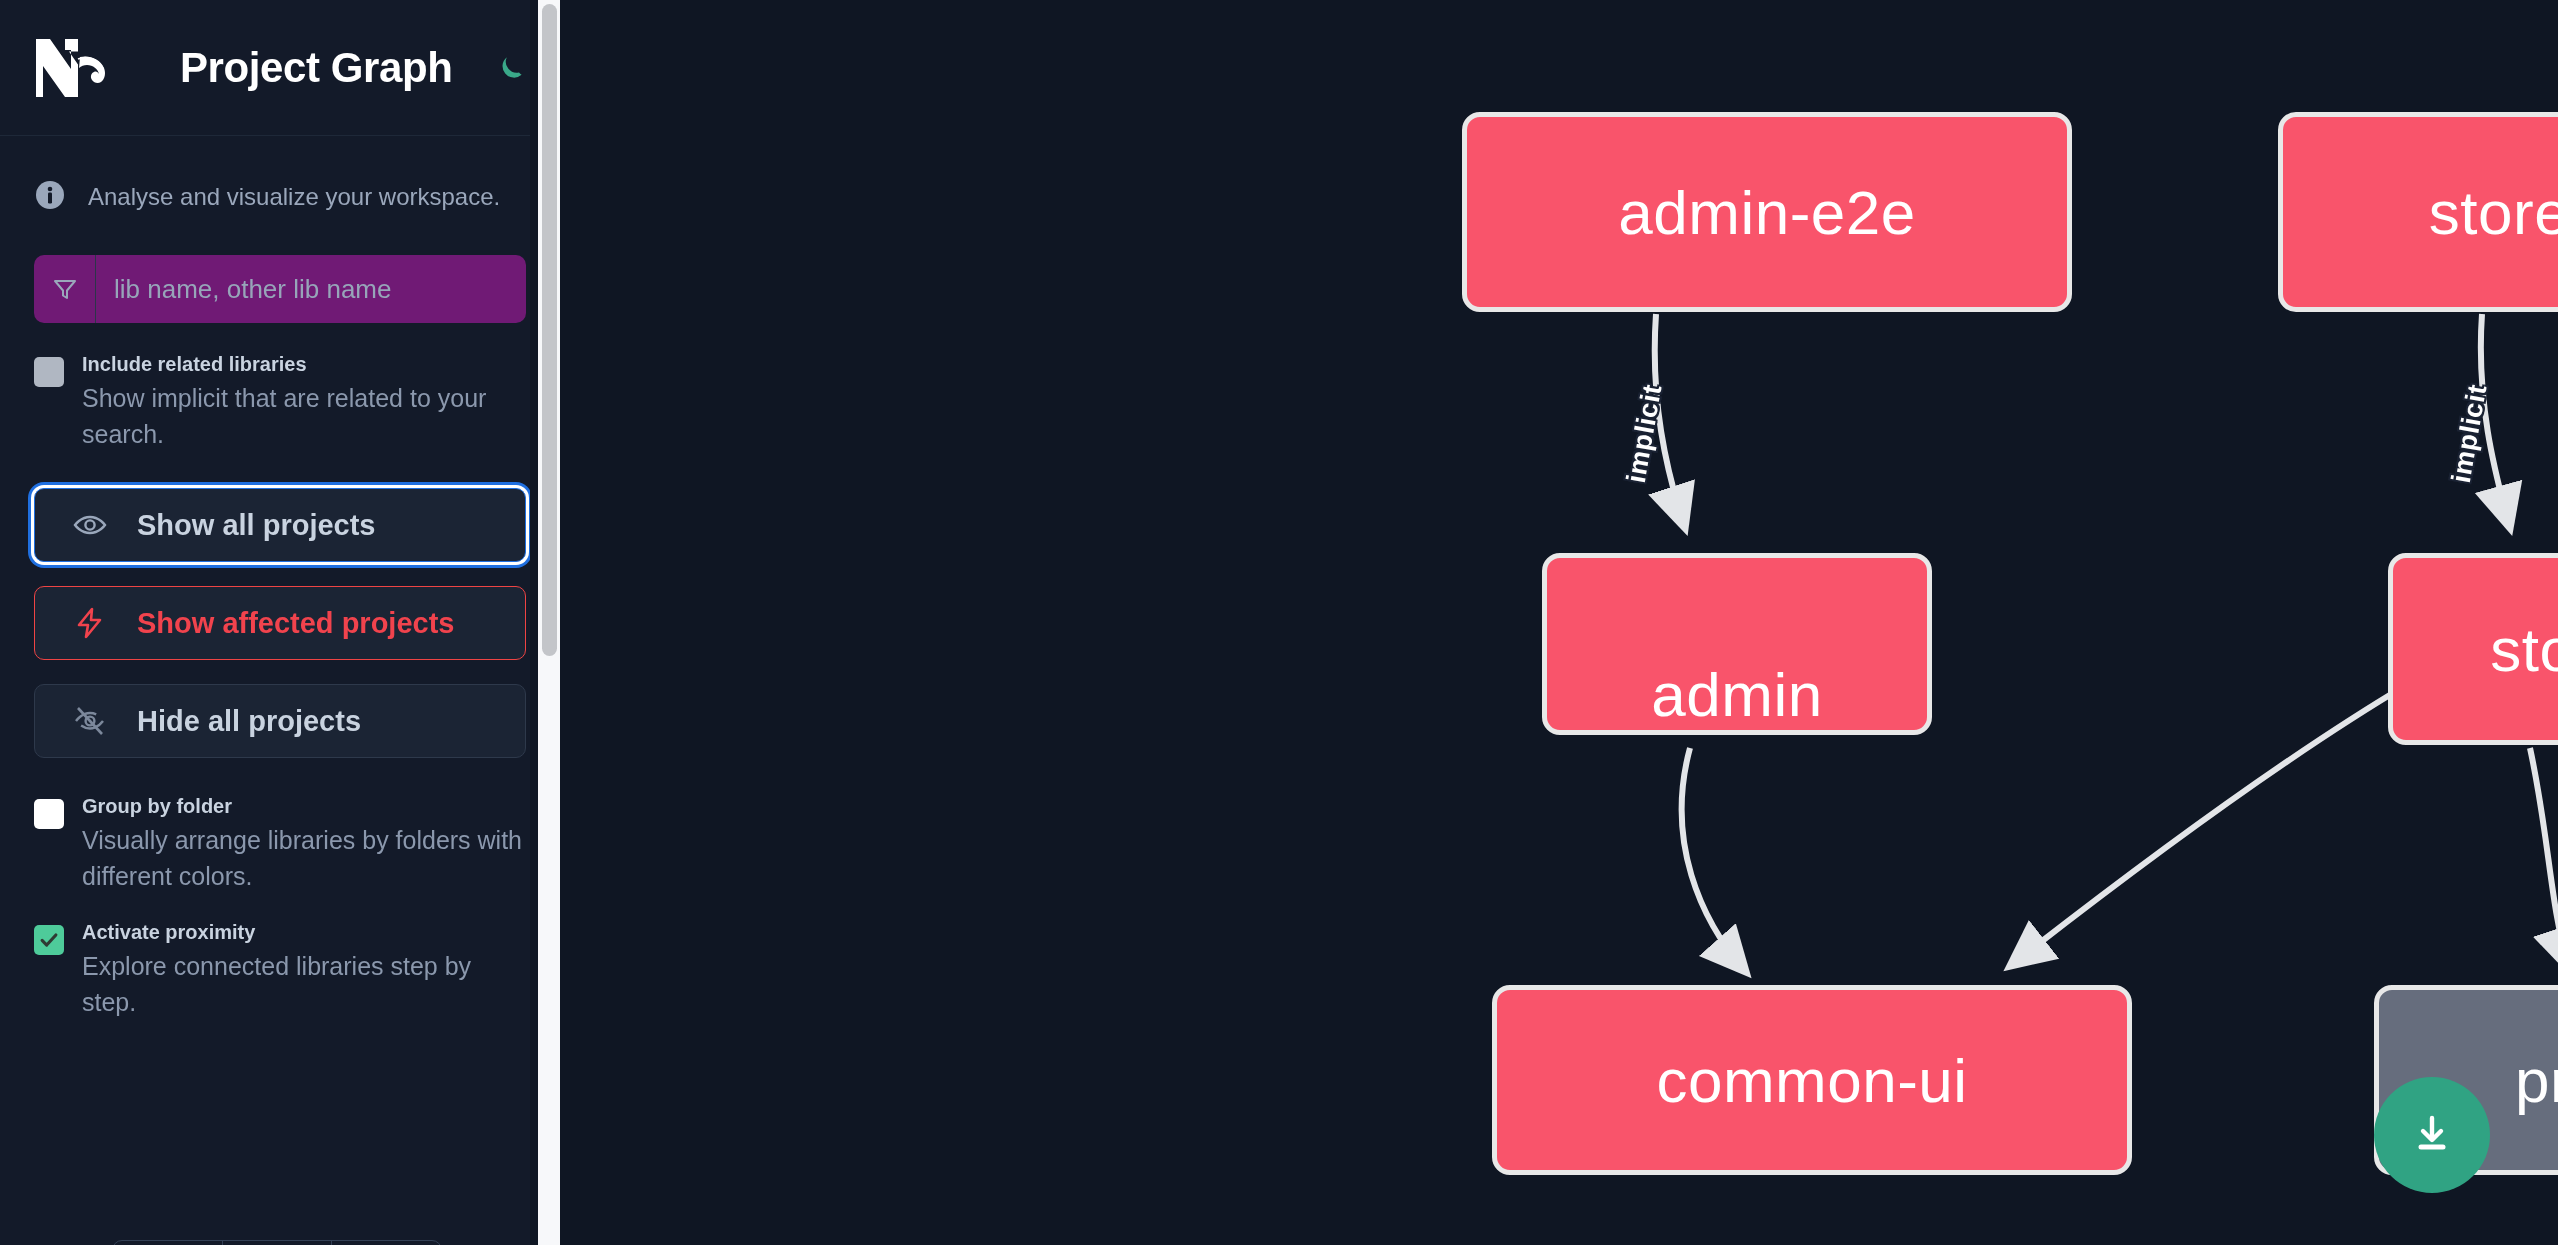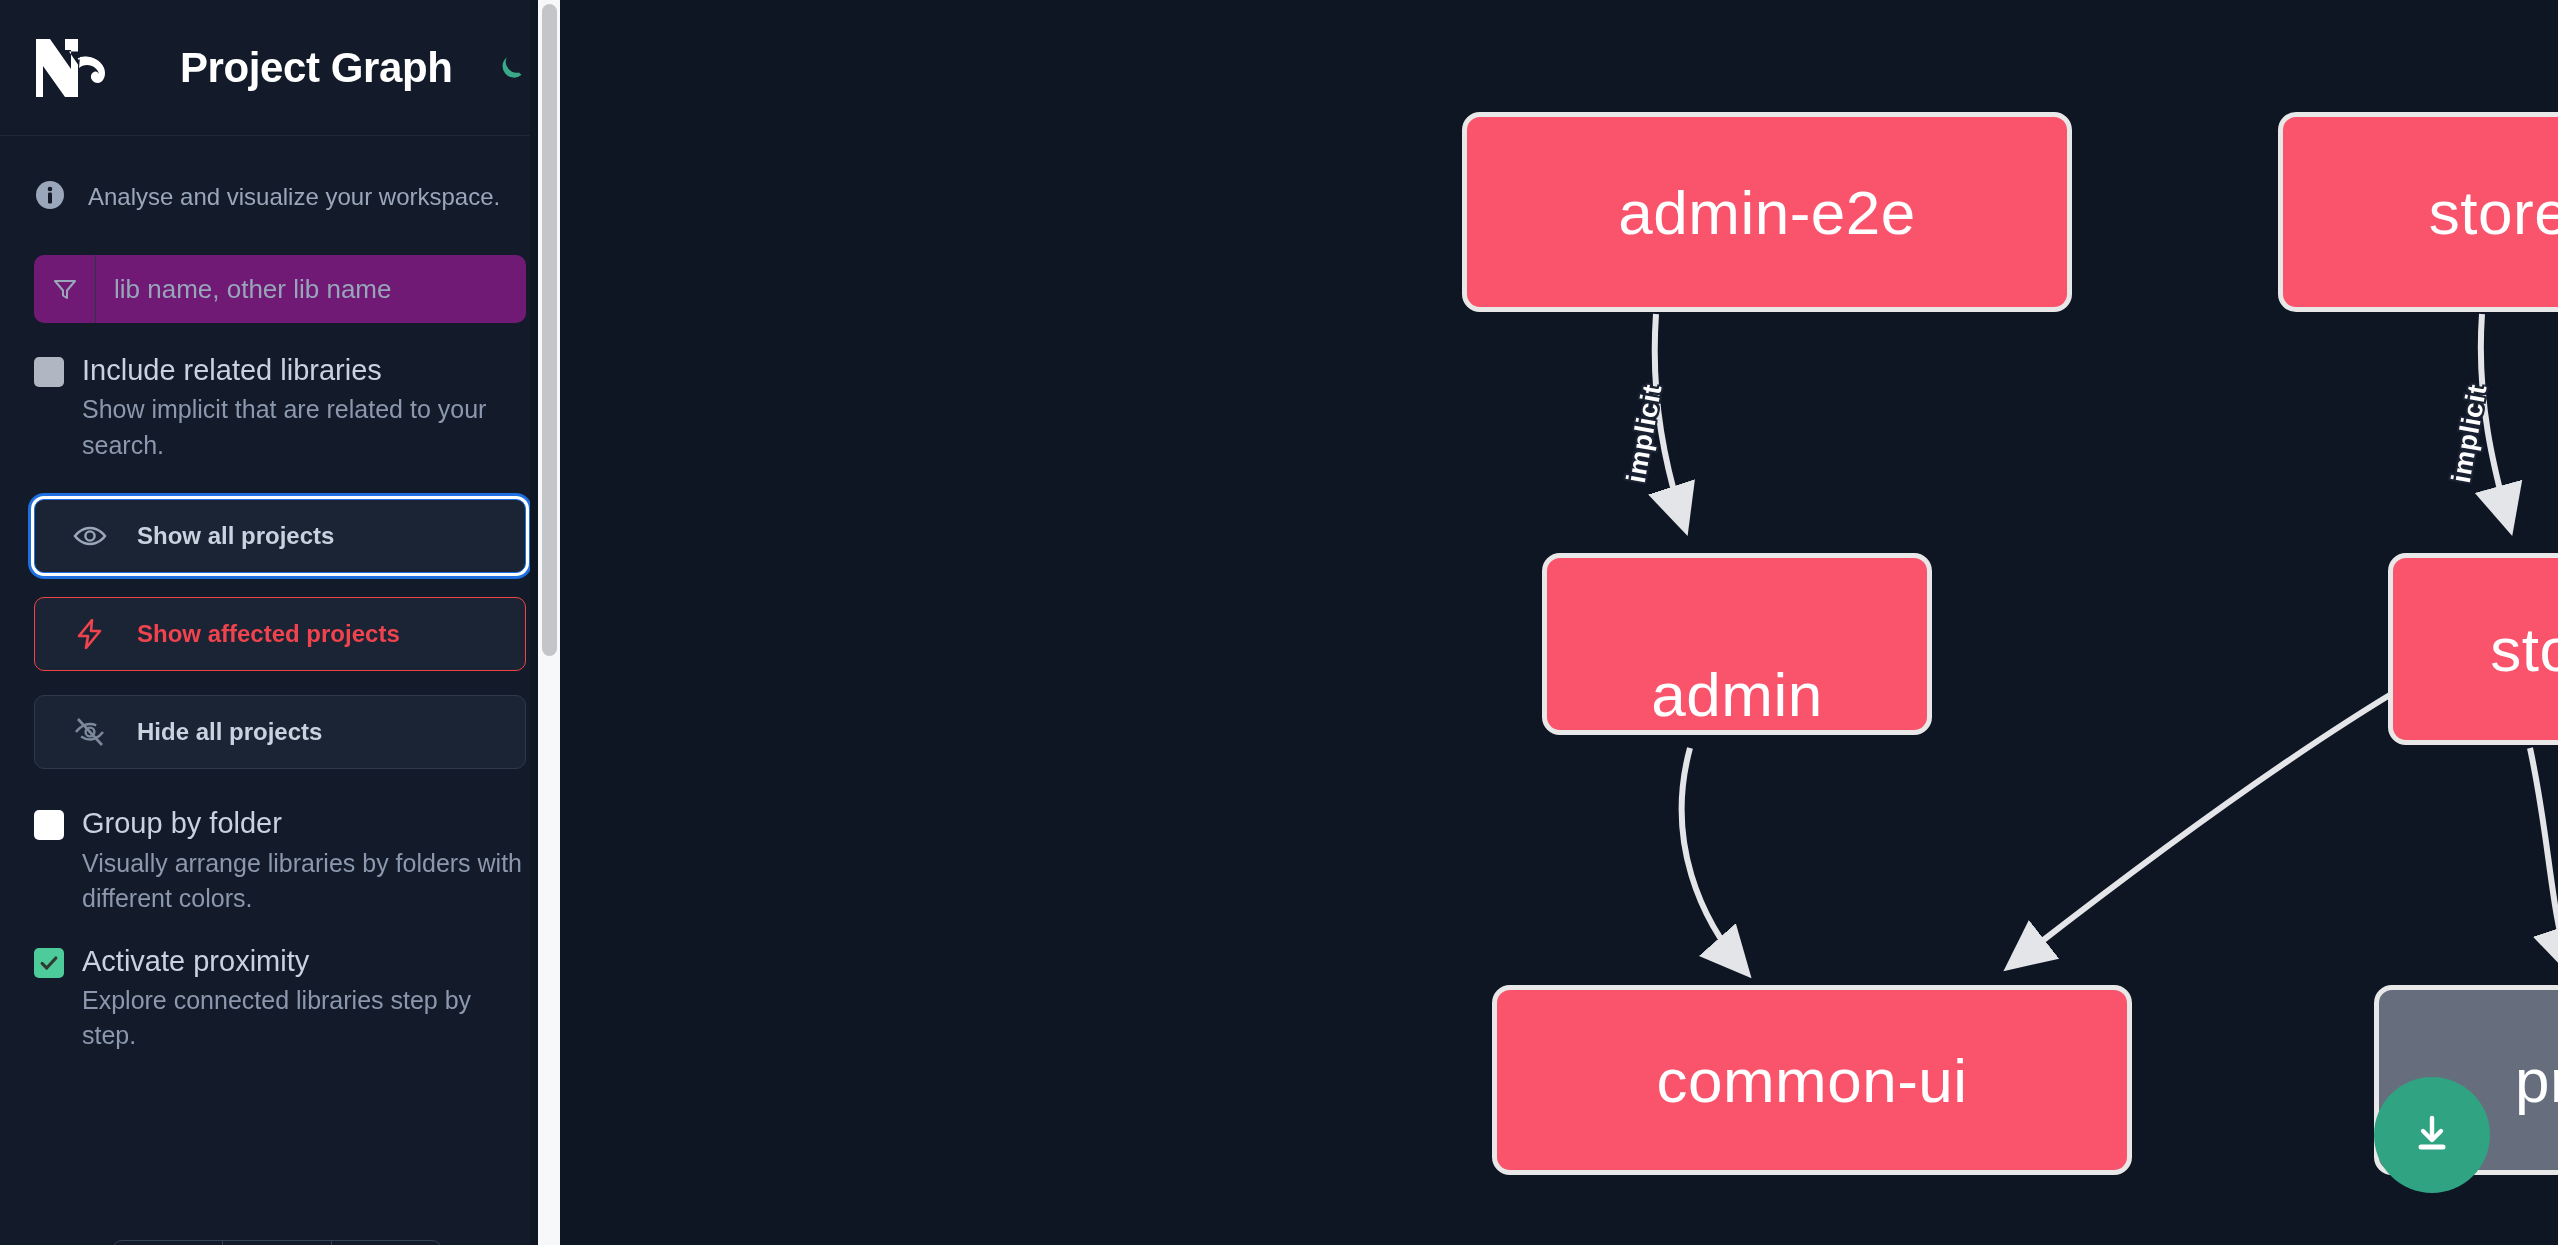--- a/index.html
+++ b/index.html
@@ -86,22 +86,22 @@
     margin-top: 5px;
     display: flex; align-items: center; justify-content: center;
     cursor: pointer;
   }
   .cb.grey { background: #b0b7c2; }
   .cb.white { background: #ffffff; }
   .cb.green { background: #4ecb9a; }
   .cb-body { flex: 1; }
   .cb-label {
     color: #c9d3e0;
-    font-size: 29px;
-    font-weight: 400;
+    font-size: 20px;
+    font-weight: 700;
     line-height: 1.25;
   }
   .cb-desc {
     color: #8b98ad;
     font-size: 25px;
     line-height: 1.42;
     margin-top: 4px;
     max-width: 452px;
   }
 
@@ -110,21 +110,21 @@
     position: relative;
     height: 74px;
     border-radius: 10px;
     background: #1b2434;
     display: flex; align-items: center;
     padding-left: 36px;
     gap: 28px;
     cursor: pointer;
     border: 1px solid transparent;
   }
-  .gbtn .lbl { font-size: 24px; font-weight: 700; white-space: nowrap; }
+  .gbtn .lbl { font-size: 29px; font-weight: 700; white-space: nowrap; }
   .gbtn.focused {
     border-color: #1f6fe0;
     box-shadow: 0 0 0 3px #ffffff, 0 0 0 6px #1f6fe0;
   }
   .gbtn.focused .lbl { color: #c9d3e0; }
   .gbtn.danger { border-color: #ef4444; text-align: right; }
   .gbtn.danger .lbl { color: #f1434d; font-weight: 700; }
   .gbtn.plain { border-color: #2e394b; }
   .gbtn.plain .lbl { color: #c9d3e0; }
   .gbtn .ic { width: 38px; height: 38px; flex: 0 0 38px; display: flex; align-items: center; justify-content: center; }

